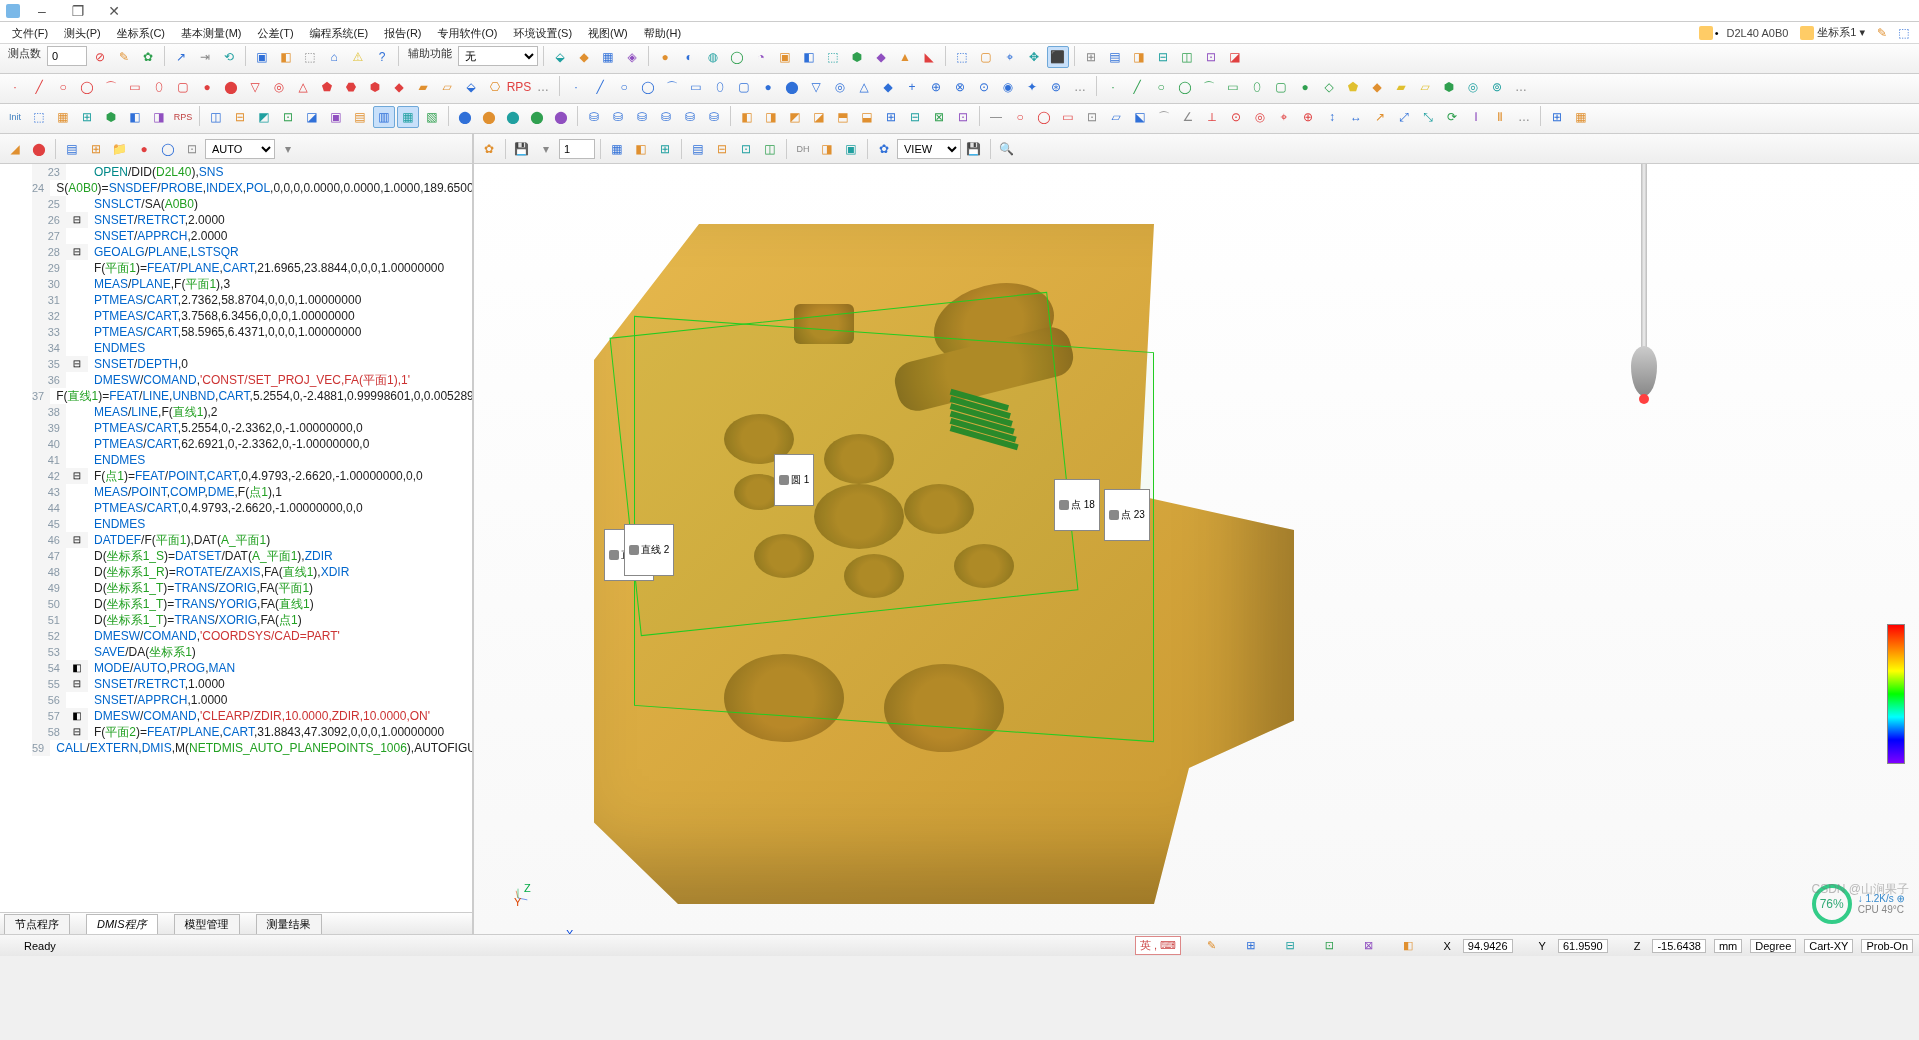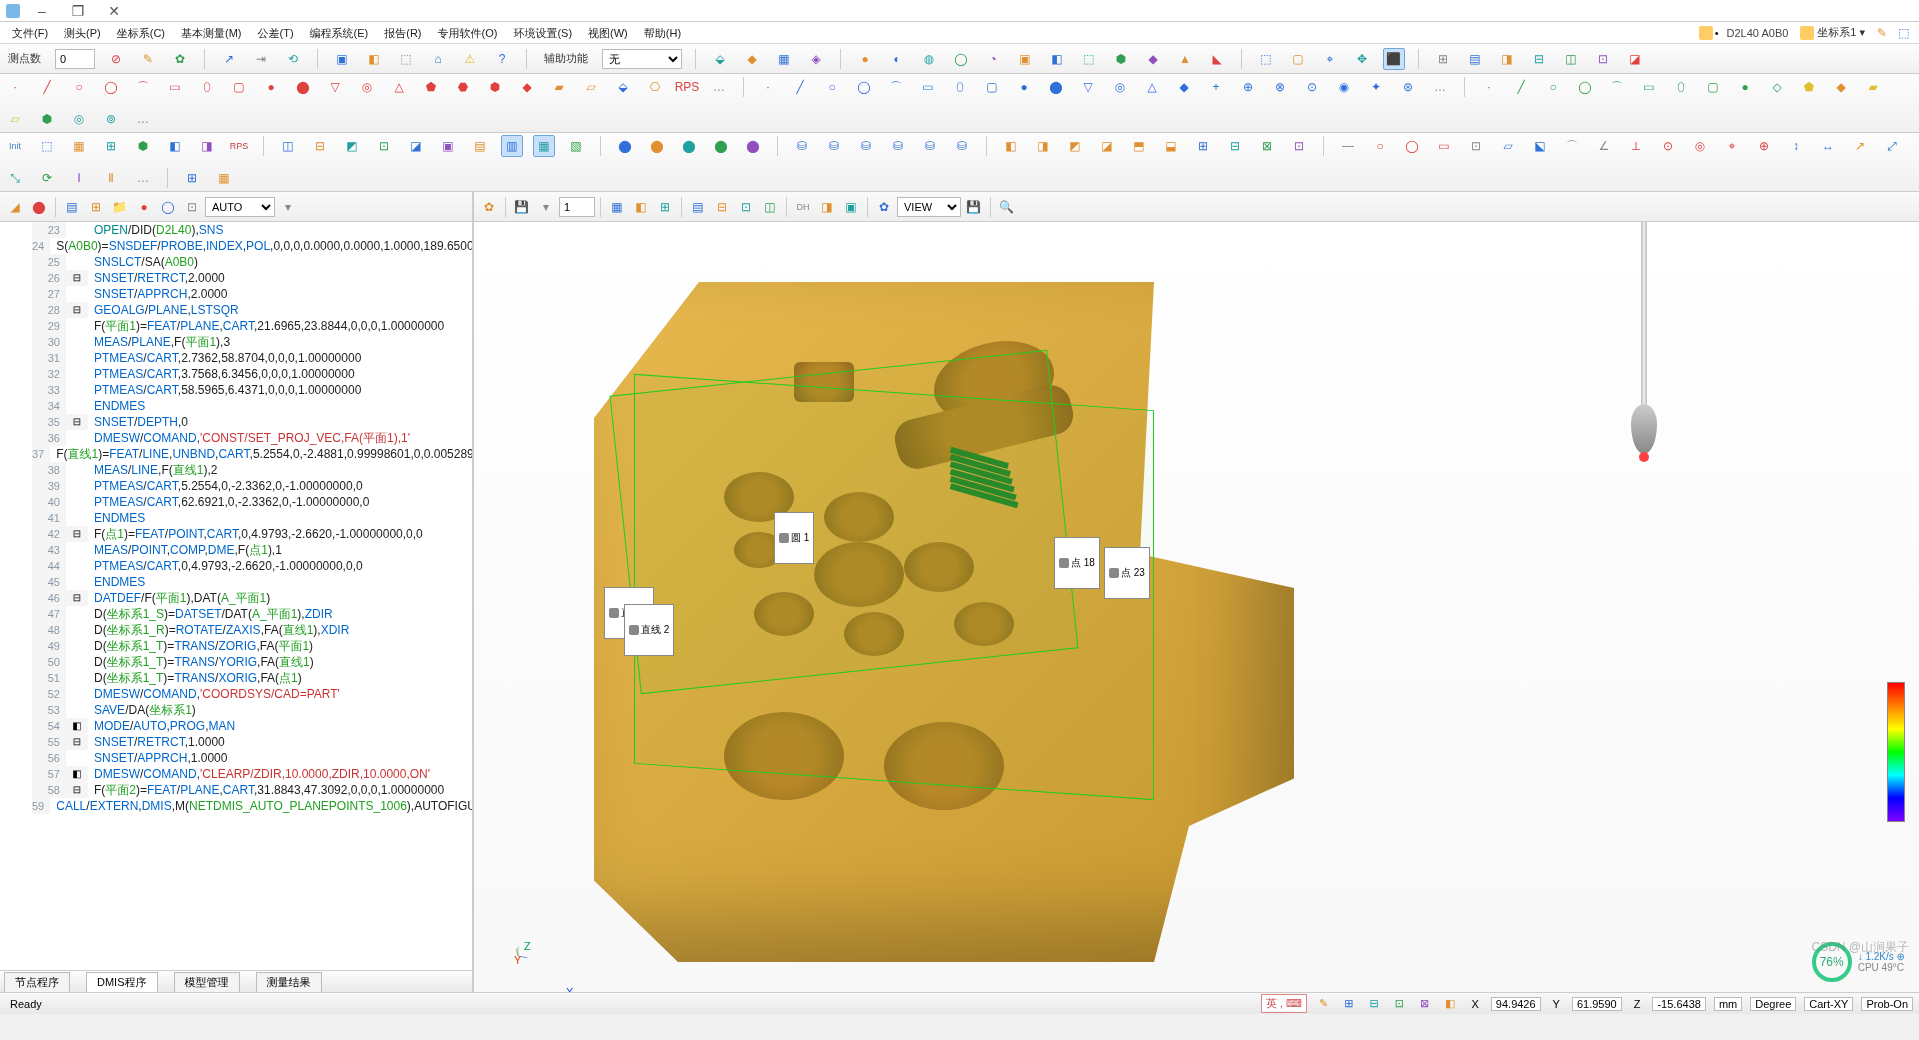--- a/index.html
+++ b/index.html
@@ -7,21 +7,21 @@
 .titlebar { height: 22px; background: #fff; display: flex; align-items: center; padding: 0 6px; border-bottom: 1px solid #ccc; }
 .titlebar .icon { width: 14px; height: 14px; background: #7ab8e8; margin-right: 4px; border-radius: 2px; }
 .titlebar .title { flex: 1; font-size: 11px; color: #333; }
 .titlebar .winbtn { width: 36px; height: 20px; text-align: center; line-height: 20px; font-size: 14px; color: #555; }
 .menubar { height: 22px; background: #fff; display: flex; align-items: center; padding: 0 4px; border-bottom: 1px solid #d8d8d8; }
 .menubar .mitem { padding: 0 8px; font-size: 11px; color: #222; line-height: 22px; }
 .menubar .spacer { flex: 1; }
 .menubar .rlabel { font-size: 11px; color: #444; padding: 0 6px; }
 .menubar .rbtn { padding: 0 6px; font-size: 11px; color: #333; display: flex; align-items: center; gap: 3px; }
 .menubar .ricon { width: 14px; height: 14px; background: #ffcc66; border-radius: 2px; }
-.toolbar { background: linear-gradient(#fdfdfd,#f0f0f0); border-bottom: 1px solid #ccc; display: flex; flex-wrap: wrap; align-items: center; padding: 2px 4px; gap: 10px; min-height: 30px; }
+.toolbar { background: linear-gradient(#fdfdfd,#f0f0f0); border-bottom: 1px solid #ccc; display: flex; flex-wrap: wrap; align-items: flex-start; padding: 2px 4px; gap: 2px; min-height: 30px; }
 .tbtn { width: 22px; height: 22px; display: inline-flex; align-items: center; justify-content: center; border: 1px solid transparent; border-radius: 2px; font-size: 12px; }
 .tbtn.active { background: #c8e0fa; border-color: #6fa8d8; }
 .tsepv { width: 1px; height: 20px; background: #ccc; margin: 0 3px; }
 .tinput { height: 20px; border: 1px solid #bbb; padding: 0 4px; font-size: 11px; background: #fff; }
 .tlabel { font-size: 11px; color: #333; padding: 0 4px; }
 .tselect { height: 20px; border: 1px solid #bbb; font-size: 11px; background: #fff; padding: 0 2px; }
 .main { display: flex; height: calc(1040px - 22px - 22px - 32px - 30px - 30px - 30px - 30px - 22px - 22px); }
 .left-pane { width: 474px; border-right: 2px solid #ccc; background: #fff; display: flex; flex-direction: column; }
 .left-tb { background: linear-gradient(#fafafa,#eee); border-bottom: 1px solid #ccc; display: flex; align-items: center; padding: 2px 4px; gap: 2px; height: 30px; }
 .code-area { flex: 1; overflow: auto; font-family: Consolas, monospace; font-size: 12px; }
@@ -45,23 +45,23 @@
 .coordsys { position: absolute; bottom: 30px; left: 40px; font-size: 11px; }
 .colorbar { position: absolute; right: 14px; top: 460px; width: 18px; height: 140px; background: linear-gradient(to bottom,#ff0000,#ff7f00,#ffff00,#00ff00,#00ffff,#0000ff,#7f00ff); border: 1px solid #888; }
 .perfgauge { position: absolute; right: 14px; bottom: 10px; font-size: 10px; display: flex; align-items: center; gap: 6px; }
 .gcirc { width: 40px; height: 40px; border-radius: 50%; border: 4px solid #33cc88; display: flex; align-items: center; justify-content: center; font-size: 12px; color: #33aa77; }
 .probe { position: absolute; top: 0; right: 260px; width: 30px; height: 260px; }
 .probe-shaft { width: 6px; height: 190px; background: linear-gradient(90deg,#bbb,#eee,#bbb); margin: 0 auto; }
 .probe-tip { width: 26px; height: 50px; background: linear-gradient(#ccc,#888); border-radius: 50% 50% 50% 50% / 40% 40% 60% 60%; margin: -8px auto 0; }
 .probe-ball { width: 10px; height: 10px; background: #ff4040; border-radius: 50%; margin: -2px auto 0; }
 .bottom-tabs { height: 22px; background: linear-gradient(#fdfdfd,#eaeaea); border-top: 1px solid #ccc; display: flex; align-items: center; padding: 0 4px; }
 .btab { padding: 2px 10px; font-size: 11px; border: 1px solid #bbb; border-bottom: none; background: #f4f4f4; margin-right: 16px; }
-.btab.active { background: #fff; }
+.btab.active { background: #fff; font-style: italic; }
 .statusbar { height: 22px; background: linear-gradient(#f8f8f8,#e8e8e8); border-top: 1px solid #ccc; display: flex; align-items: center; font-size: 11px; padding: 0 6px; gap: 8px; }
-.statusbar .sitem { padding: 0 4px; }
+.statusbar .sitem { padding: 0 4px; margin-left: 14px; }
 .statusbar .sbox { border: 1px solid #bbb; padding: 0 4px; background: #fff; }
 .statusbar .spacer { flex: 1; }
 .right-bottom-tabs { height: 22px; background: #f4f4f4; border-top: 1px solid #ccc; display: flex; align-items: center; padding: 0 4px; }
 
 .ic-red{color:#e04040}.ic-blue{color:#3070d8}.ic-green{color:#30a050}.ic-orange{color:#e09030}.ic-purple{color:#9050c0}.ic-teal{color:#20a0a0}.ic-gray{color:#888}.ic-yellow{color:#e0c030}
 svg { width: 16px; height: 16px; }
 .watermark { position: absolute; right: 10px; bottom: 36px; font-size: 12px; color: rgba(120,120,120,0.5); }
 </style>
 </head>
 <body>
@@ -556,21 +556,21 @@
       </div>
 
       <div class="annot" style="top:290px;left:300px">
           <span class="aicon"></span>
           <span>圆 1</span>
         </div>
       <div class="annot" style="top:365px;left:130px">
           <span class="aicon"></span>
           <span>直线 3</span>
         </div>
-      <div class="annot" style="top:382px;left:150px">
+      <div class="annot" style="top:360px;left:150px">
           <span class="aicon"></span>
           <span>直线 2</span>
         </div>
       <div class="annot" style="top:315px;left:580px">
           <span class="aicon"></span>
           <span>点 18</span>
         </div>
       <div class="annot" style="top:325px;left:630px">
           <span class="aicon"></span>
           <span>点 23</span>

